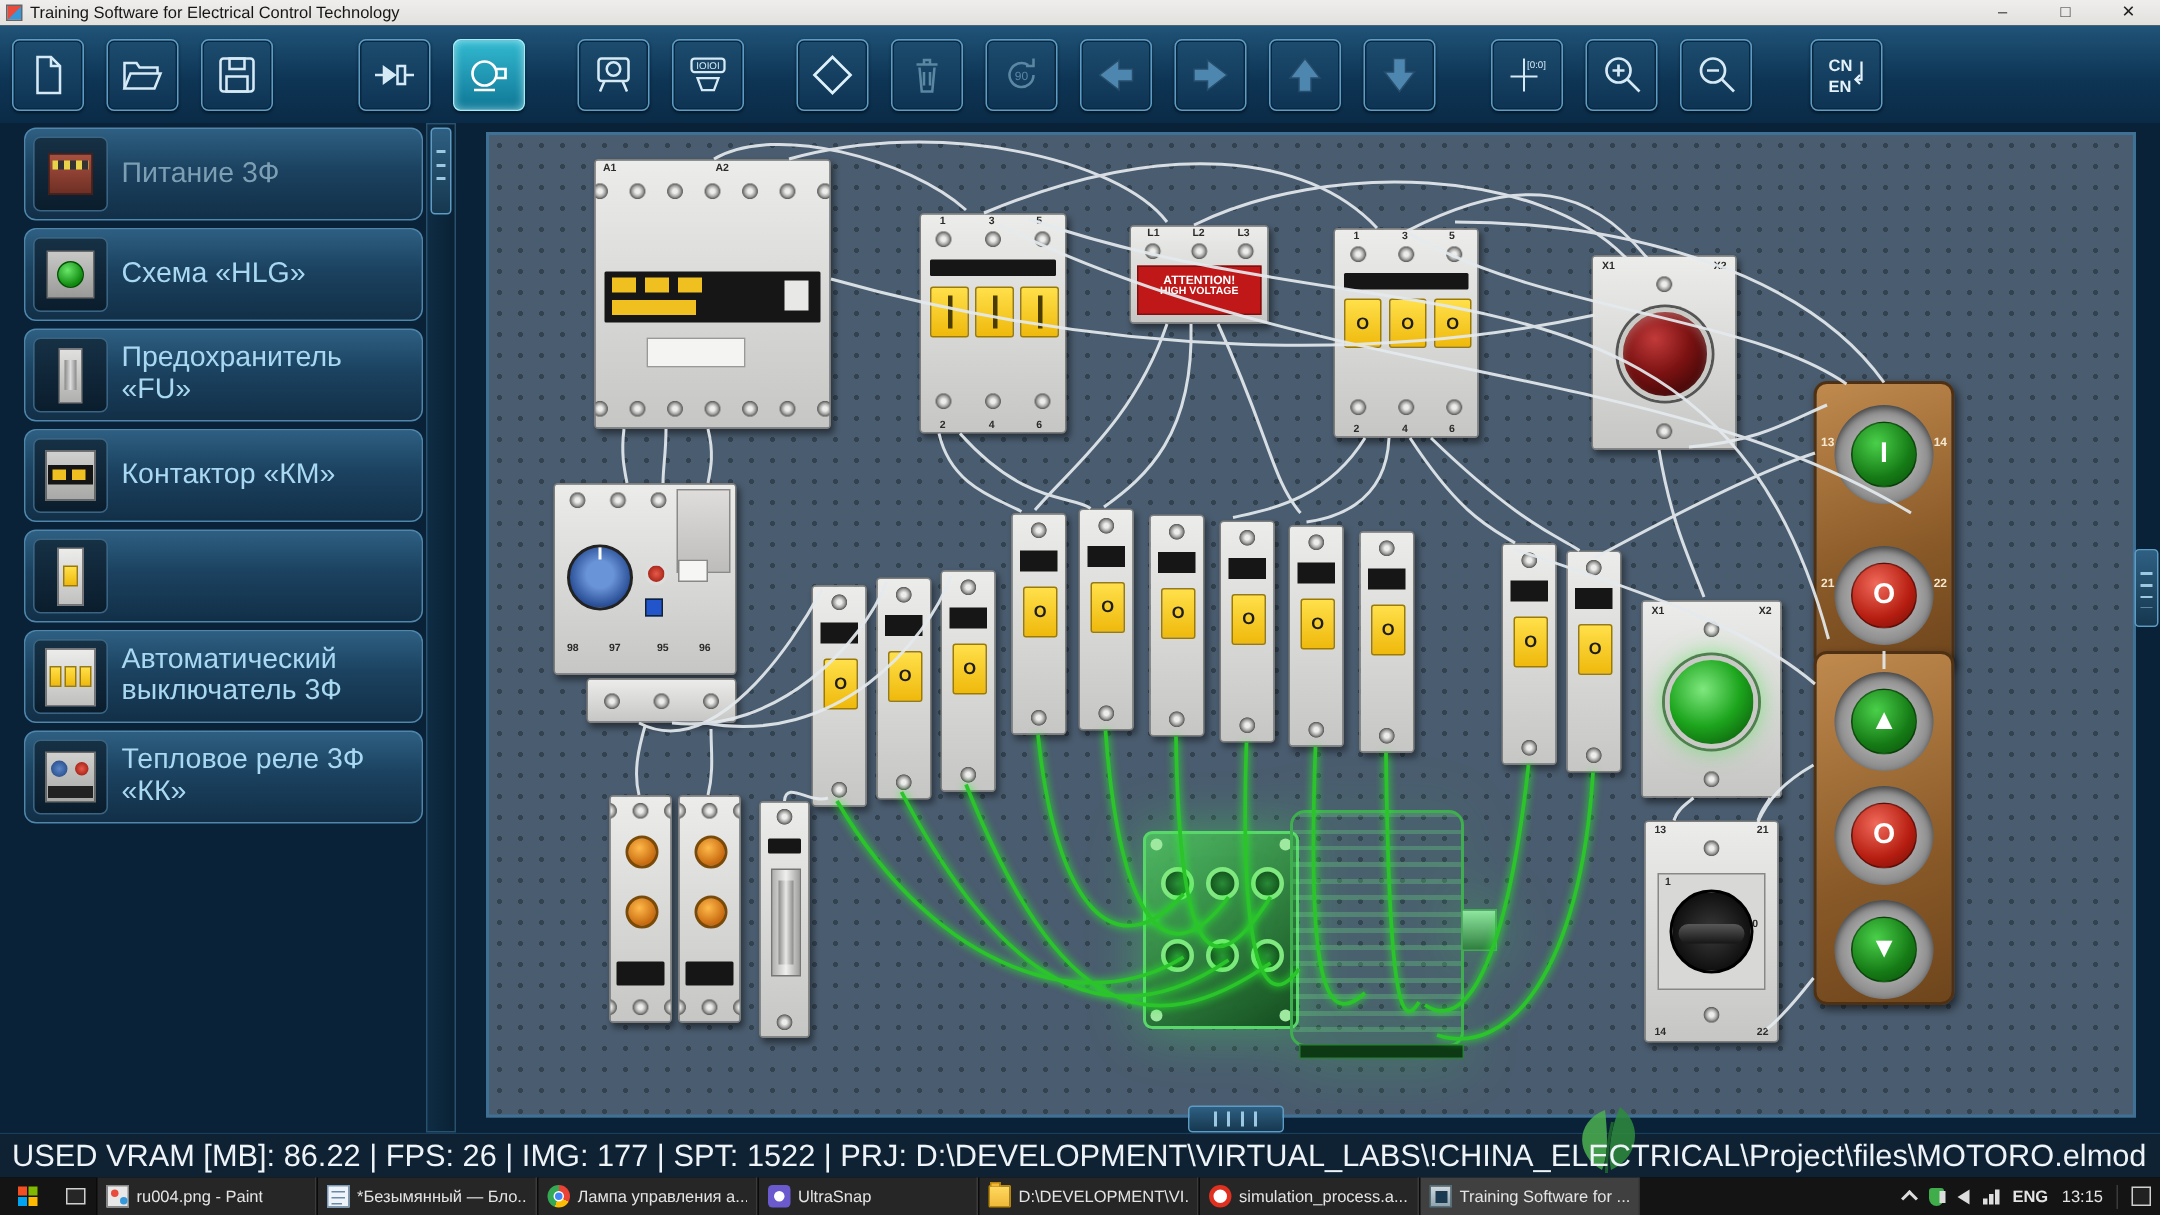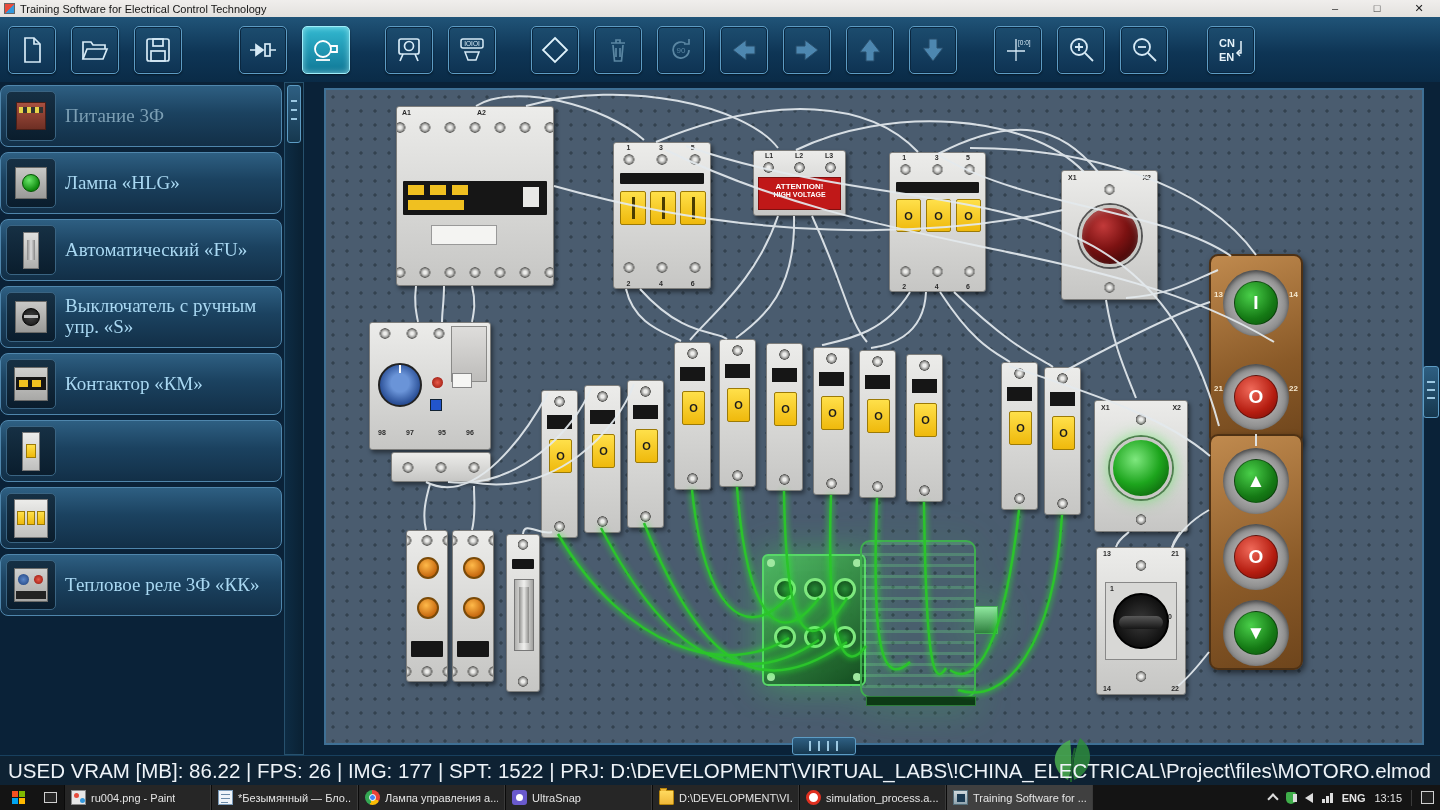--- a/index.html
+++ b/index.html
@@ -18,21 +18,21 @@
   .toolbar{height:65px;background:linear-gradient(#205478,#0e3555 55%,#0a2b47);display:flex;align-items:center;padding-left:8px;}
   .tb{width:48px;height:48px;margin-right:15px;flex:none;background:linear-gradient(#1c4c6e,#0e3353);border:1px solid #5d9cc4;border-radius:5px;box-shadow:inset 0 0 0 1px #0a2740,0 1px 2px rgba(0,0,0,.5);display:flex;align-items:center;justify-content:center;cursor:pointer;padding:0;}
   .tb.active{background:linear-gradient(#33b9d1,#0f7796);border-color:#9feefb;box-shadow:inset 0 0 6px rgba(210,255,255,.6),0 1px 2px rgba(0,0,0,.5);}
   .tb svg{display:block;}
   .g1{margin-left:42px;} .g2{margin-left:20px;} .g3{margin-left:22px;} .g4{margin-left:24px;}
 
   
   .main{position:relative;height:673px;background:#0a2238;display:flex;}
 
   
-  .sidebar{width:282px;padding:3px 0 0 0;flex:none;font-family:Liberation Serif, serif;}
+  .sidebar{width:282px;padding:3px 0 0 16px;flex:none;}
   .side-item{height:62px;margin-bottom:5px;display:flex;align-items:center;background:linear-gradient(180deg,#2e5f82 0%,#1b4260 45%,#122f47 100%);border:1px solid #4f86ac;border-radius:8px;cursor:pointer;}
   .side-ic{width:50px;height:50px;margin:0 9px 0 5px;background:linear-gradient(#163044,#0a1d2d);border:1px solid #3a6482;border-radius:5px;position:relative;overflow:hidden;flex:none;}
   .side-label{font-size:19px;color:#a9d8f2;line-height:1.08;padding-right:4px;}
   .side-item.dim .side-label{color:#7c9fb4;}
   .side-scroll{width:20px;flex:none;position:relative;background:linear-gradient(90deg,#0e2c44,#0a2133);border:1px solid #27516d;margin-left:2px;}
   .sthumb{position:absolute;top:2px;left:2px;right:2px;height:58px;background:linear-gradient(#2e5f82,#16384f);border:1px solid #5d9cc4;border-radius:3px;cursor:pointer;}
   .sthumb::before{content:"";position:absolute;left:3px;right:3px;top:14px;height:26px;background:repeating-linear-gradient(180deg,#9cc8e2 0 2px,transparent 2px 9px);}
 
   
   .canvas-wrap{flex:1;position:relative;}
@@ -243,36 +243,28 @@
           <i style="left:9px;top:10px;width:30px;height:28px;background:linear-gradient(#a85040,#6e2f24);border:1px solid #4a1f18;"></i>
           <i style="left:12px;top:15px;width:24px;height:6px;background:repeating-linear-gradient(90deg,#e8d44a 0 4px,#333 4px 8px);"></i>
         </div>
       <div class="side-label">Питание 3Ф</div>
     </div>
     <div class="side-item">
       <div class="side-ic">
           <i style="left:8px;top:8px;width:32px;height:32px;background:linear-gradient(#c8c8c6,#9a9a98);border:1px solid #6a6a68;"></i>
           <i style="left:15px;top:15px;width:18px;height:18px;border-radius:50%;background:radial-gradient(circle at 38% 32%,#6ae86a,#0f8a0f 70%);border:1px solid #050;"></i>
         </div>
-      <div class="side-label">Лампа «HLG»</div>
+      <div class="side-label">Схема «HLG»</div>
     </div>
     <div class="side-item">
       <div class="side-ic">
           <i style="left:16px;top:6px;width:16px;height:37px;background:linear-gradient(#e0e0de,#b0b0ae);border:1px solid #777;"></i>
           <i style="left:20px;top:14px;width:8px;height:20px;background:linear-gradient(90deg,#888,#ddd,#888);"></i>
         </div>
-      <div class="side-label">Автоматический «FU»</div>
-    </div>
-    <div class="side-item">
-      <div class="side-ic">
-          <i style="left:8px;top:8px;width:32px;height:32px;background:linear-gradient(#c8c8c6,#9a9a98);border:1px solid #6a6a68;"></i>
-          <i style="left:15px;top:15px;width:18px;height:18px;border-radius:50%;background:radial-gradient(#444,#111);border:1px solid #000;"></i>
-          <i style="left:17px;top:22px;width:14px;height:3px;background:#bbb;"></i>
-        </div>
-      <div class="side-label">Выключатель с ручным упр. «S»</div>
+      <div class="side-label">Предохранитель «FU»</div>
     </div>
     <div class="side-item">
       <div class="side-ic">
           <i style="left:7px;top:7px;width:34px;height:34px;background:linear-gradient(#d0d0ce,#a8a8a6);border:1px solid #6a6a68;"></i>
           <i style="left:9px;top:17px;width:30px;height:13px;background:#151515;"></i>
           <i style="left:12px;top:20px;width:9px;height:7px;background:#f0c020;"></i>
           <i style="left:25px;top:20px;width:9px;height:7px;background:#f0c020;"></i>
         </div>
       <div class="side-label">Контактор «КМ»</div>
     </div>
@@ -282,20 +274,21 @@
           <i style="left:19px;top:17px;width:10px;height:14px;background:linear-gradient(#ffe04a,#efb90c);border:1px solid #9c7a06;"></i>
         </div>
     </div>
     <div class="side-item">
       <div class="side-ic">
           <i style="left:7px;top:5px;width:34px;height:39px;background:linear-gradient(#ececea,#c0c0be);border:1px solid #777;"></i>
           <i style="left:10px;top:17px;width:8px;height:14px;background:linear-gradient(#ffe04a,#efb90c);border:1px solid #9c7a06;"></i>
           <i style="left:20px;top:17px;width:8px;height:14px;background:linear-gradient(#ffe04a,#efb90c);border:1px solid #9c7a06;"></i>
           <i style="left:30px;top:17px;width:8px;height:14px;background:linear-gradient(#ffe04a,#efb90c);border:1px solid #9c7a06;"></i>
         </div>
+      <div class="side-label">Автоматический выключатель 3Ф</div>
     </div>
     <div class="side-item">
       <div class="side-ic">
           <i style="left:7px;top:7px;width:34px;height:34px;background:linear-gradient(#d0d0ce,#a8a8a6);border:1px solid #6a6a68;"></i>
           <i style="left:11px;top:13px;width:11px;height:11px;border-radius:50%;background:radial-gradient(#5a86c8,#1d3f7a);"></i>
           <i style="left:27px;top:14px;width:9px;height:9px;border-radius:50%;background:radial-gradient(#e85a4a,#901208);"></i>
           <i style="left:9px;top:30px;width:30px;height:8px;background:#222;"></i>
         </div>
       <div class="side-label">Тепловое реле 3Ф «КК»</div>
     </div>

